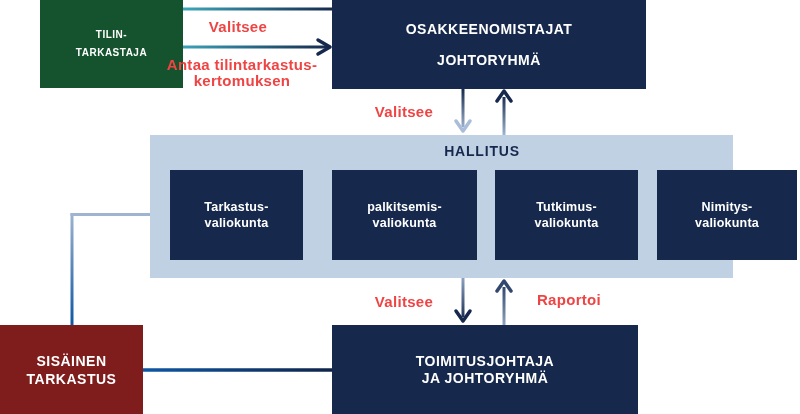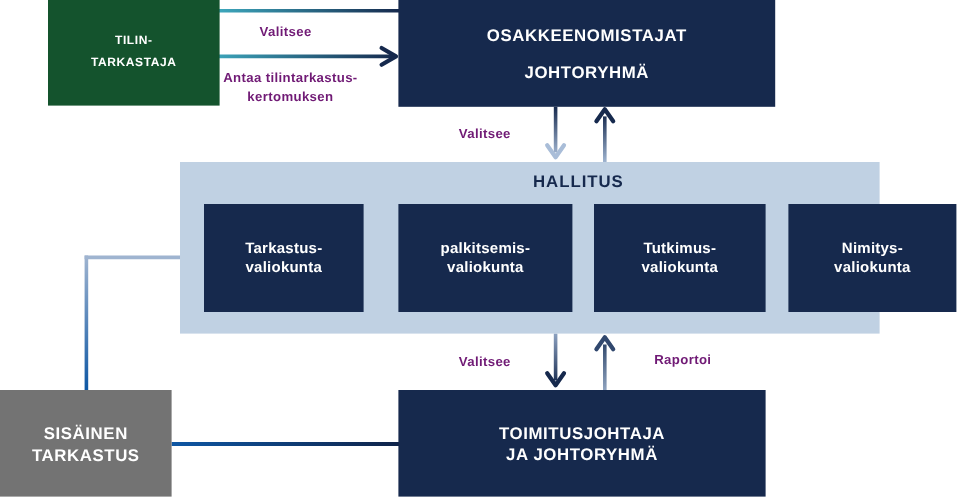--- a/index.html
+++ b/index.html
@@ -19,25 +19,25 @@
   .shareholders { left:332px; top:0;     width:314px; height:89px;  background:#16294D; font-size:14px; letter-spacing:.5px; line-height:17px;gap:14px; }
   .board        { left:150px; top:135px; width:583px; height:143px; background:#C0D1E3; }
   .board-title  { position:absolute; left:482px; top:151px; transform:translate(-50%,-50%);
                   color:#16294D; font-weight:bold; font-size:14px; letter-spacing:.8px; }
   .committee    { top:170px; height:90px; background:#16294D; font-size:12.5px; line-height:16px; letter-spacing:.2px; }
   .c1 { left:170px; width:133px; }
   .c2 { left:332px; width:145px; }
   .c3 { left:495px; width:143px; }
   .c4 { left:657px; width:140px; }
   .ceo          { left:332px; top:325px; width:306px; height:89px;  background:#16294D; font-size:14px; letter-spacing:.5px; line-height:17px; }
-  .internal     { left:0;     top:325px; width:143px; height:89px;  background:#737373; font-size:14px; letter-spacing:.5px; line-height:18px; }
+  .internal     { left:0;     top:325px; width:143px; height:89px;  background:#7f1d1d; font-size:14px; letter-spacing:.5px; line-height:18px; }
 
   .lbl {
     position:absolute; transform:translate(-50%,-50%);
-    color:#701a75; font-weight:bold; font-size:11px; letter-spacing:.3px;
+    color:#ef4444; font-weight:bold; font-size:15px; letter-spacing:.3px;
     white-space:nowrap; text-align:center; line-height:16px;
   }
   .lbl-valitsee-top { left:238px; top:27px; }
   .lbl-antaa        { left:242px; top:73px; }
   .lbl-valitsee-mid { left:404px; top:112px; }
   .lbl-valitsee-low { left:404px; top:302px; }
   .lbl-raportoi     { left:569px; top:300px; }
 
   svg.wires { position:absolute; left:0; top:0; pointer-events:none; }
 </style>

